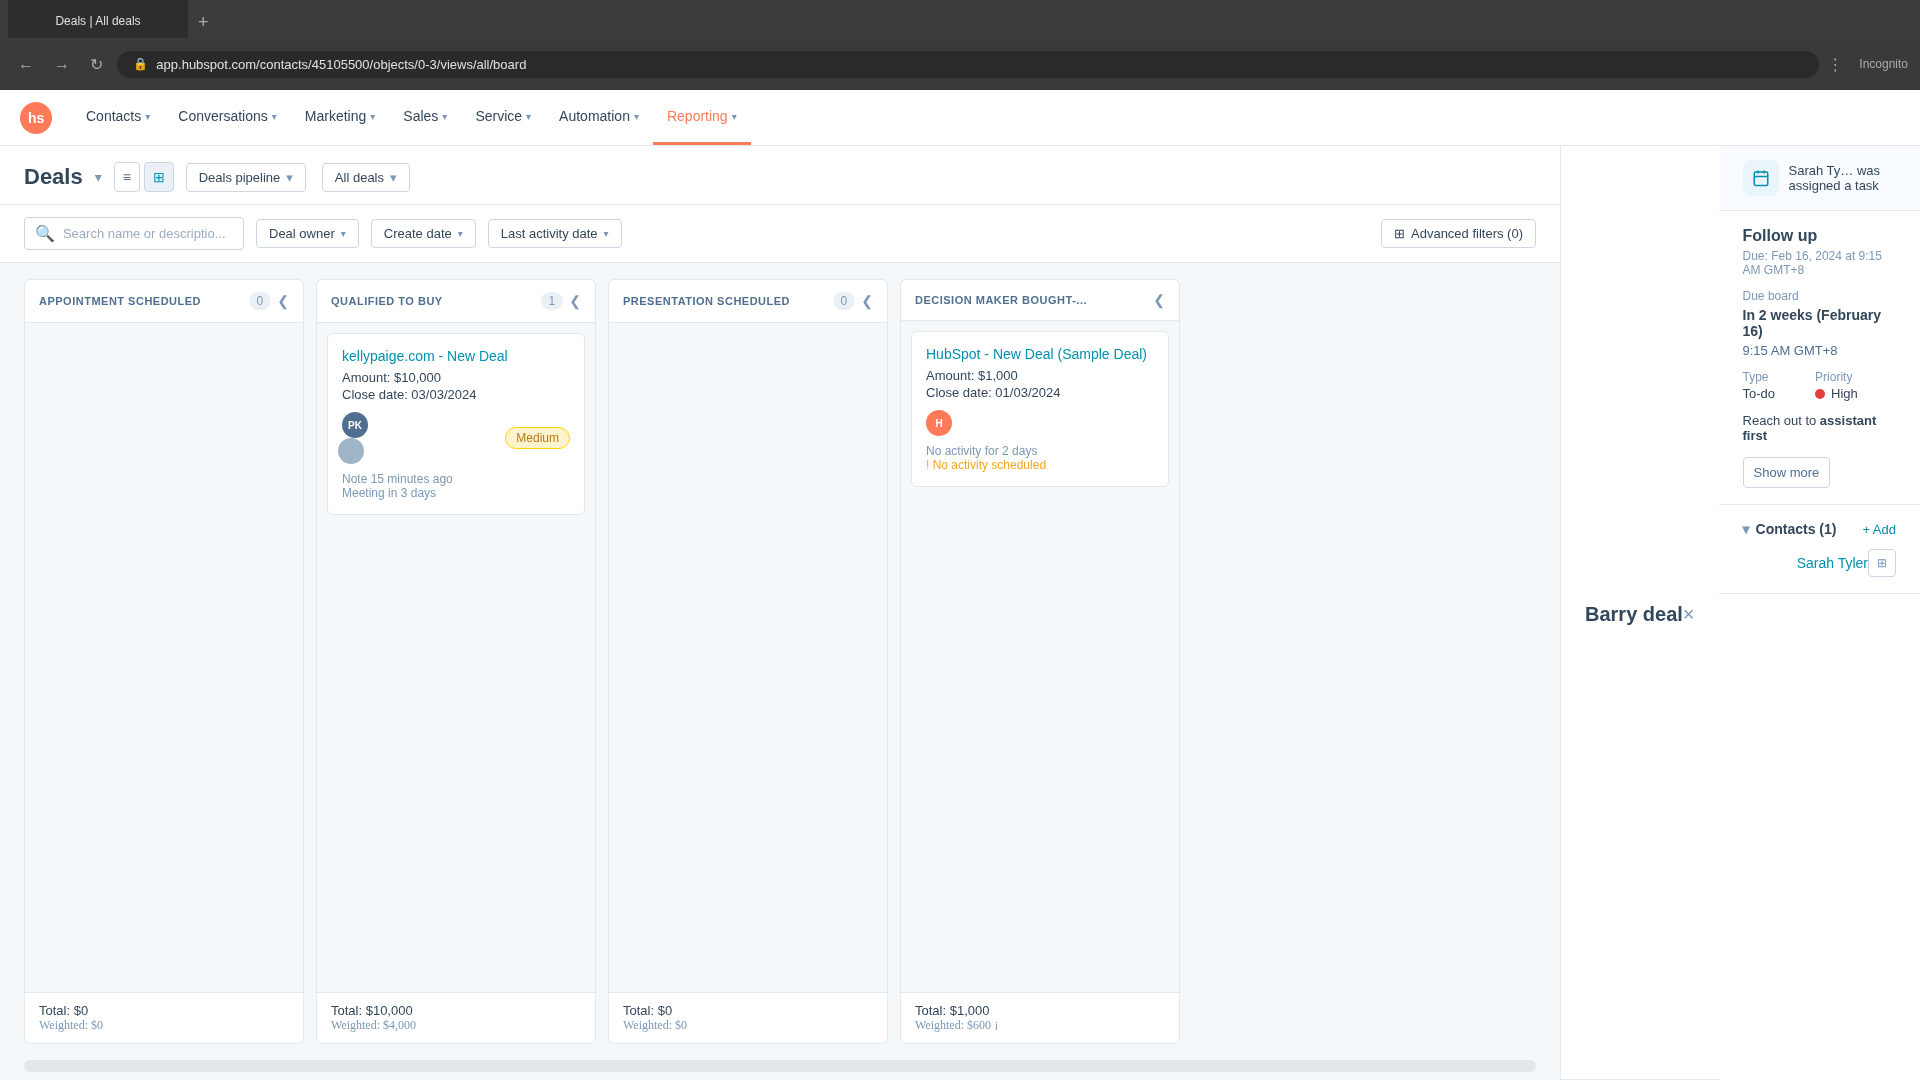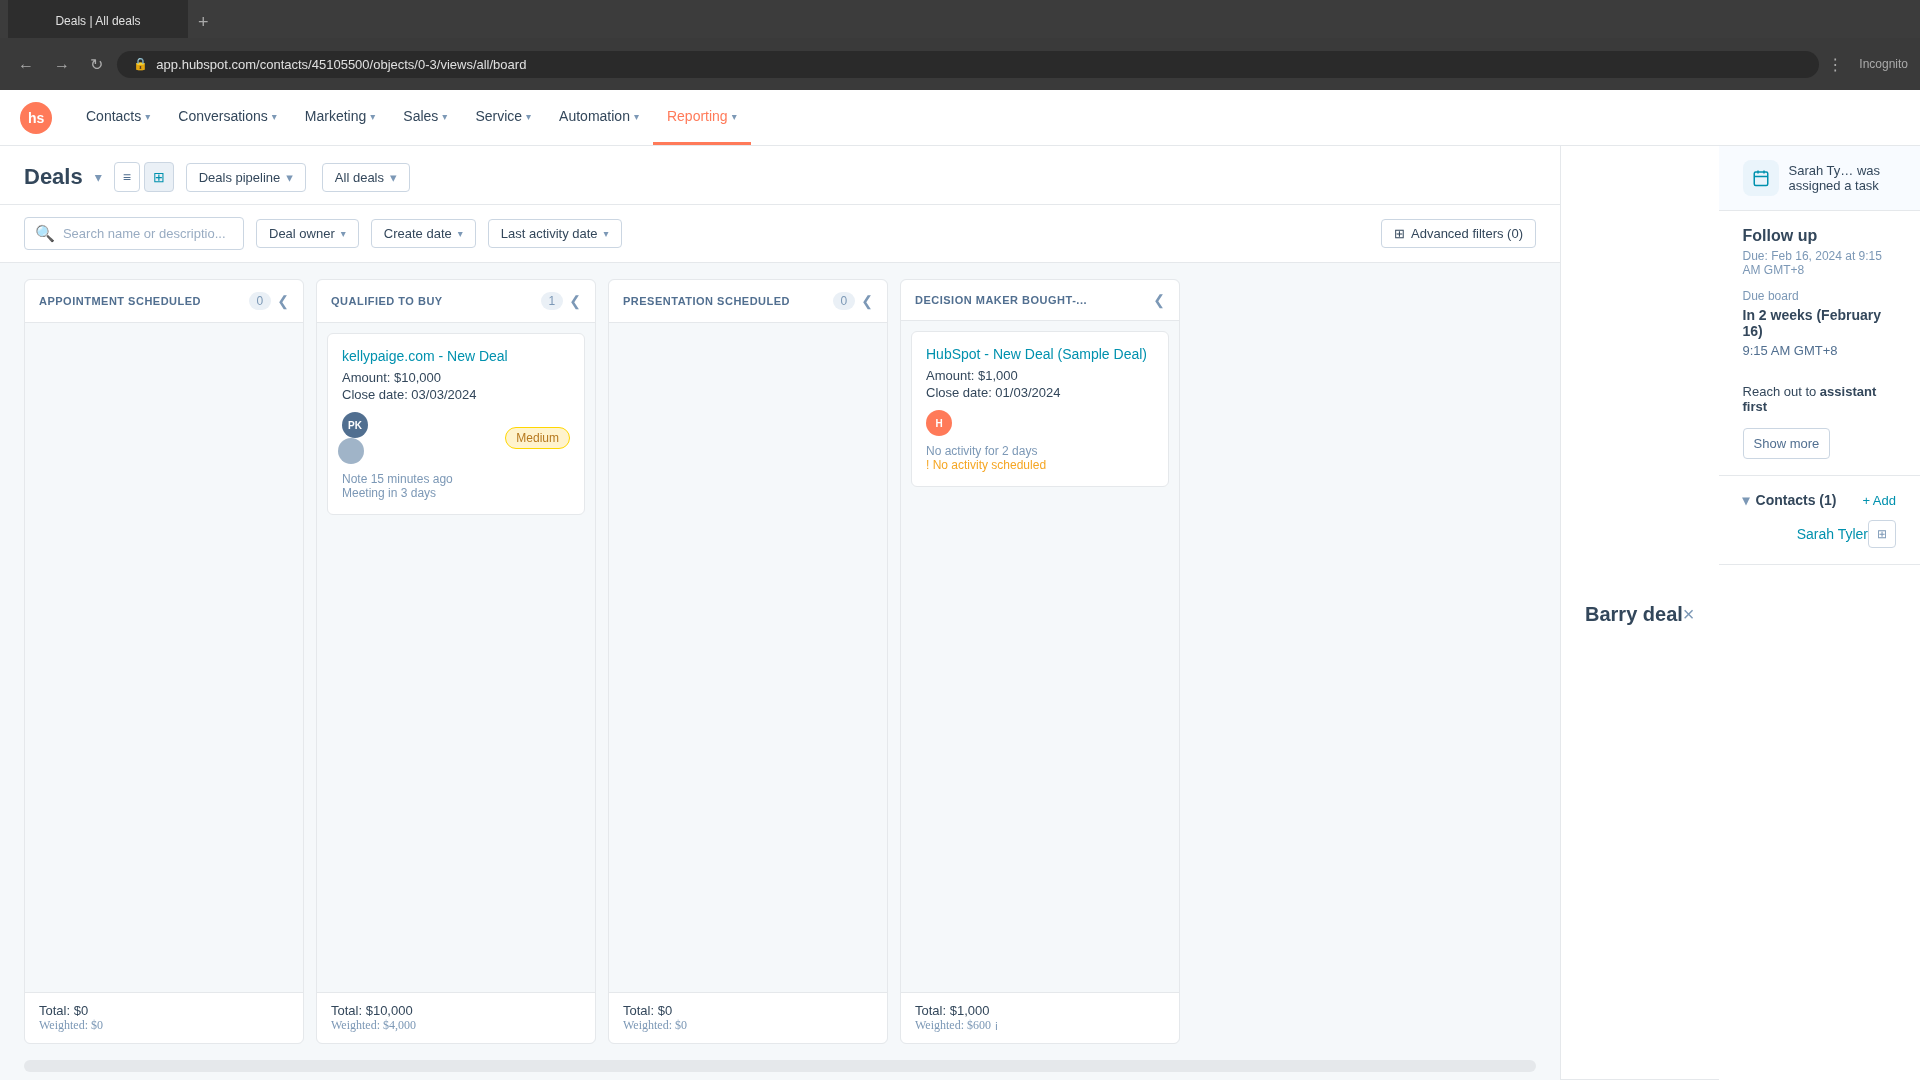--- a/index.html
+++ b/index.html
@@ -94,21 +94,21 @@
     .task-notification { display: flex; align-items: center; gap: 10px; padding: 14px 24px; border-bottom: 1px solid #e5e8eb; background: #f8fbff; }
     .task-icon { width: 36px; height: 36px; background: #eaf4fb; border-radius: 8px; display: flex; align-items: center; justify-content: center; color: #0091ae; font-size: 16px; flex-shrink: 0; }
     .task-text { font-size: 13px; color: #33475b; }
 
     
     .follow-up-section { padding: 16px 24px; border-bottom: 1px solid #e5e8eb; }
     .follow-up-title { font-size: 16px; font-weight: 600; color: #33475b; margin-bottom: 4px; }
     .follow-up-due { font-size: 12px; color: #7c98b6; margin-bottom: 12px; }
     .due-date-label { font-size: 12px; color: #7c98b6; margin-bottom: 4px; }
     .due-date-value { font-size: 14px; font-weight: 600; color: #33475b; margin-bottom: 4px; }
-    .due-time { font-size: 13px; color: #516f90; margin-bottom: 26px; }
+    .due-time { font-size: 13px; color: #516f90; margin-bottom: 12px; }
     .type-priority-row { display: flex; gap: 40px; margin-bottom: 12px; }
     .field-group { display: flex; flex-direction: column; gap: 2px; }
     .field-label { font-size: 12px; color: #7c98b6; }
     .field-value { font-size: 13px; color: #33475b; font-weight: 500; }
     .priority-high { display: flex; align-items: center; gap: 6px; }
     .priority-dot { width: 10px; height: 10px; background: #e53e3e; border-radius: 50%; }
     .note-text { font-size: 13px; color: #33475b; margin-bottom: 14px; }
     .note-text strong { font-weight: 600; }
     .show-more-btn { padding: 7px 10px; border: 1px solid #cbd6e2; border-radius: 4px; background: #fff; color: #516f90; font-size: 13px; cursor: pointer; }
 
@@ -363,20 +363,33 @@
         </div>
 
         <div class="follow-up-section">
           <div class="follow-up-title">Follow up</div>
           <div class="follow-up-due">Due: Feb 16, 2024 at 9:15 AM GMT+8</div>
 
           <div class="due-date-label">Due board</div>
           <div class="due-date-value">In 2 weeks (February 16)</div>
           <div class="due-time">9:15 AM GMT+8</div>
 
+          <div class="type-priority-row">
+            <div class="field-group">
+              <span class="field-label">Type</span>
+              <span class="field-value">To-do</span>
+            </div>
+            <div class="field-group">
+              <span class="field-label">Priority</span>
+              <div class="priority-high">
+                <div class="priority-dot"></div>
+                <span class="field-value">High</span>
+              </div>
+            </div>
+          </div>
 
           <div class="note-text">
             Reach out to <strong>assistant first</strong>
           </div>
 
           <button class="show-more-btn">Show more</button>
         </div>
 
         <div class="contacts-section">
           <div class="contacts-header">

